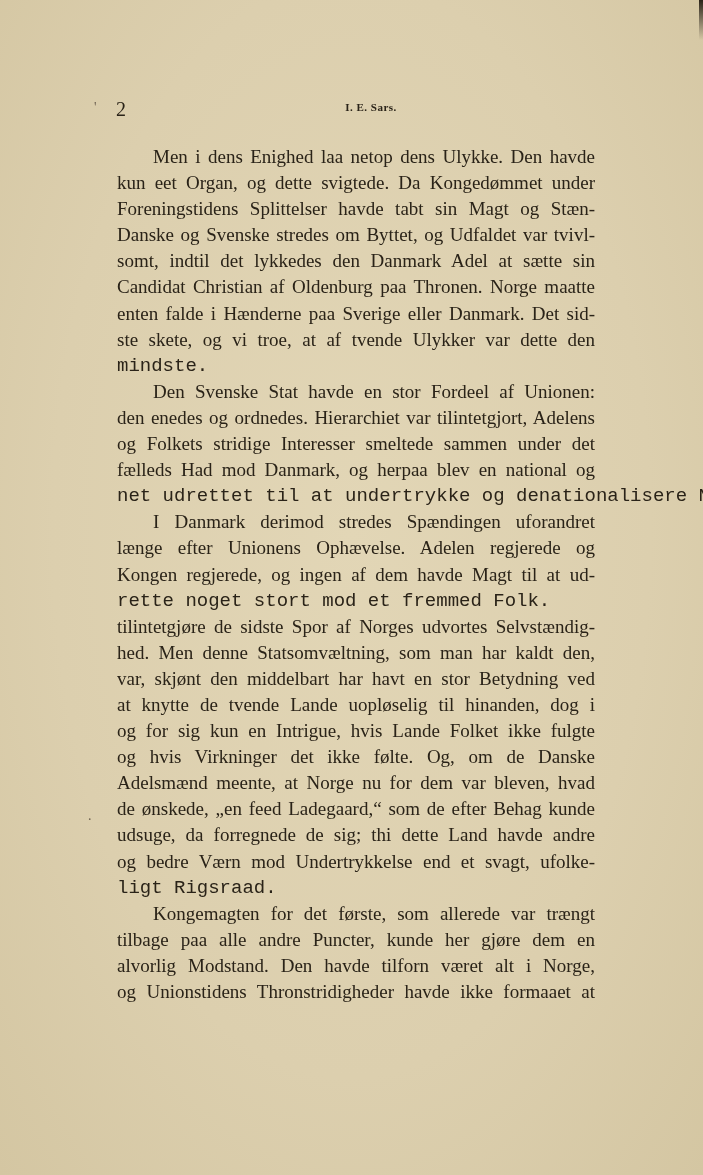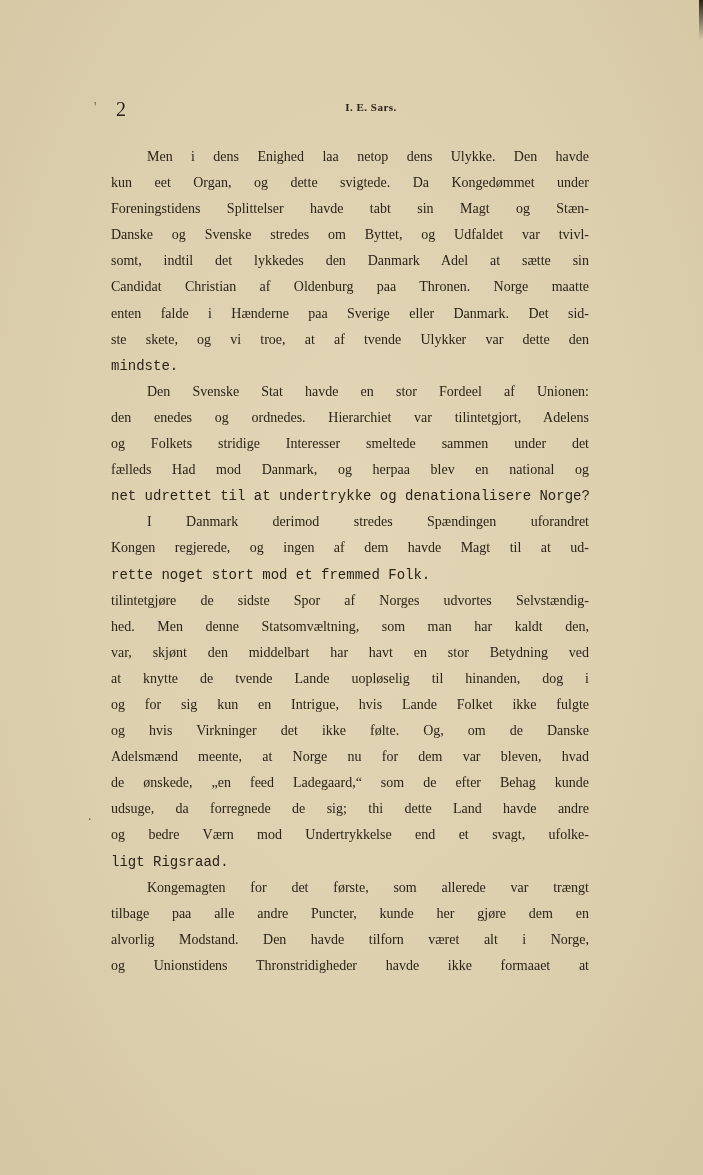--- a/index.html
+++ b/index.html
@@ -20,22 +20,22 @@
   }
   .page-number {
     position: absolute; left: 0; top: 0; font-size: 20px;
   }
   .running-head {
     position: absolute; left: 0; right: 0; top: 3px; text-align: center;
     font-size: 11px; font-weight: bold; letter-spacing: 0.5px;
     padding-left: 40px;
   }
   .body-text {
-    position: absolute; top: 144px; left: 111px; width: 478px;
-    font-size: 14px; line-height: 26.1px;
+    position: absolute; top: 144px; left: 117px; width: 478px;
+    font-size: 19px; line-height: 26.1px;
   }
   .line {
     display: block; white-space: nowrap;
     text-align: justify; text-align-last: justify;
   }
   .line.last { text-align-last: left; font-family: Liberation Mono, monospace; }
   .line.indent { padding-left: 36px; }
   .mark {
     position: absolute; color: #6e6252; font-size: 14px;
   }
@@ -59,20 +59,21 @@
     <span class="line">Candidat Christian af Oldenburg paa Thronen. Norge maatte</span>
     <span class="line">enten falde i Hænderne paa Sverige eller Danmark. Det sid-</span>
     <span class="line">ste skete, og vi troe, at af tvende Ulykker var dette den</span>
     <span class="line last">mindste.</span>
     <span class="line indent">Den Svenske Stat havde en stor Fordeel af Unionen:</span>
     <span class="line">den enedes og ordnedes. Hierarchiet var tilintetgjort, Adelens</span>
     <span class="line">og Folkets stridige Interesser smeltede sammen under det</span>
     <span class="line">fælleds Had mod Danmark, og herpaa blev en national og</span>
     <span class="line last">net udrettet til at undertrykke og denationalisere Norge?</span>
     <span class="line indent">I Danmark derimod stredes Spændingen uforandret</span>
+    <span class="line">længe efter Unionens Ophævelse. Adelen regjerede og</span>
     <span class="line">Kongen regjerede, og ingen af dem havde Magt til at ud-</span>
     <span class="line last">rette noget stort mod et fremmed Folk.</span>
     <span class="line">tilintetgjøre de sidste Spor af Norges udvortes Selvstændig-</span>
     <span class="line">hed. Men denne Statsomvæltning, som man har kaldt den,</span>
     <span class="line">var, skjønt den middelbart har havt en stor Betydning ved</span>
     <span class="line">at knytte de tvende Lande uopløselig til hinanden, dog i</span>
     <span class="line">og for sig kun en Intrigue, hvis Lande Folket ikke fulgte</span>
     <span class="line">og hvis Virkninger det ikke følte. Og, om de Danske</span>
     <span class="line">Adelsmænd meente, at Norge nu for dem var bleven, hvad</span>
     <span class="line">de ønskede, „en feed Ladegaard,“ som de efter Behag kunde</span>

